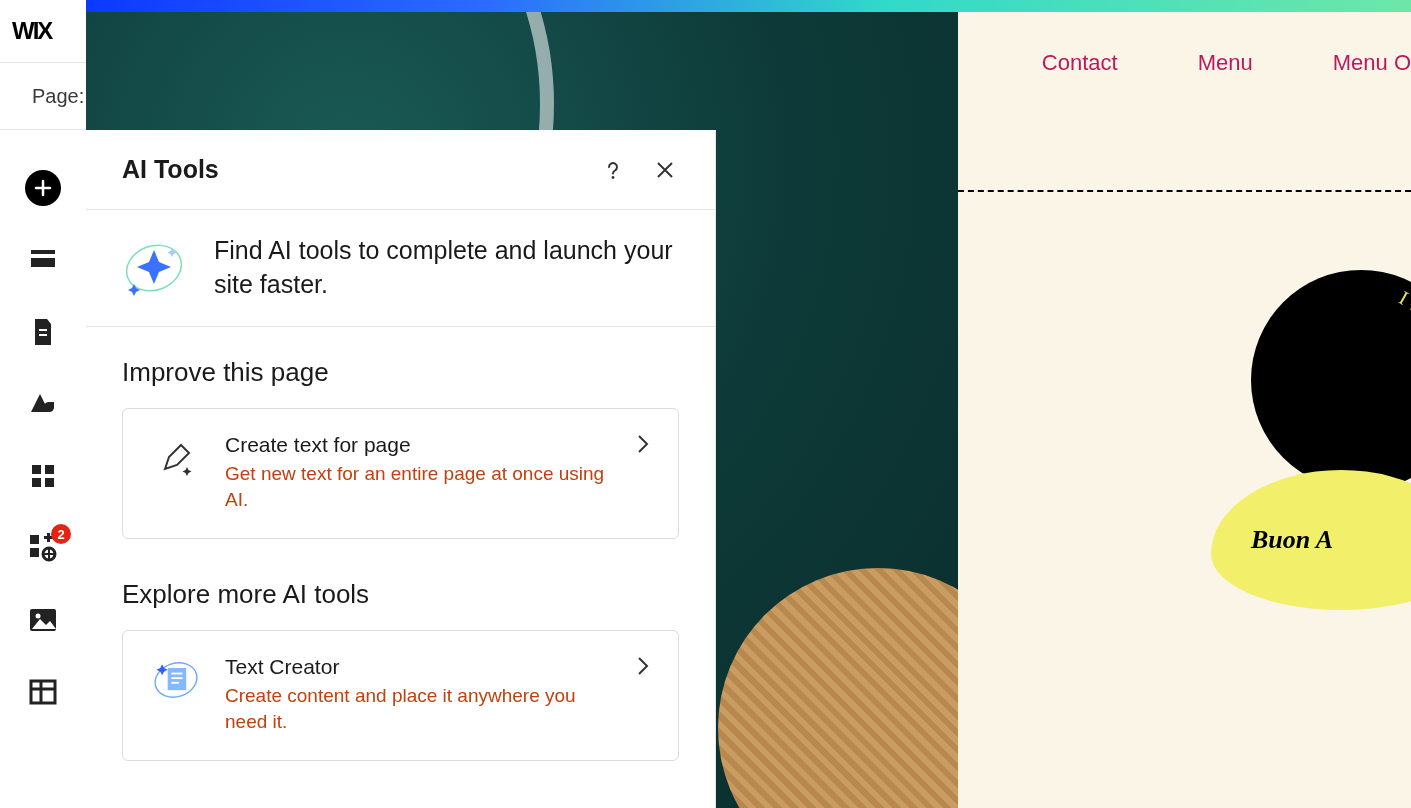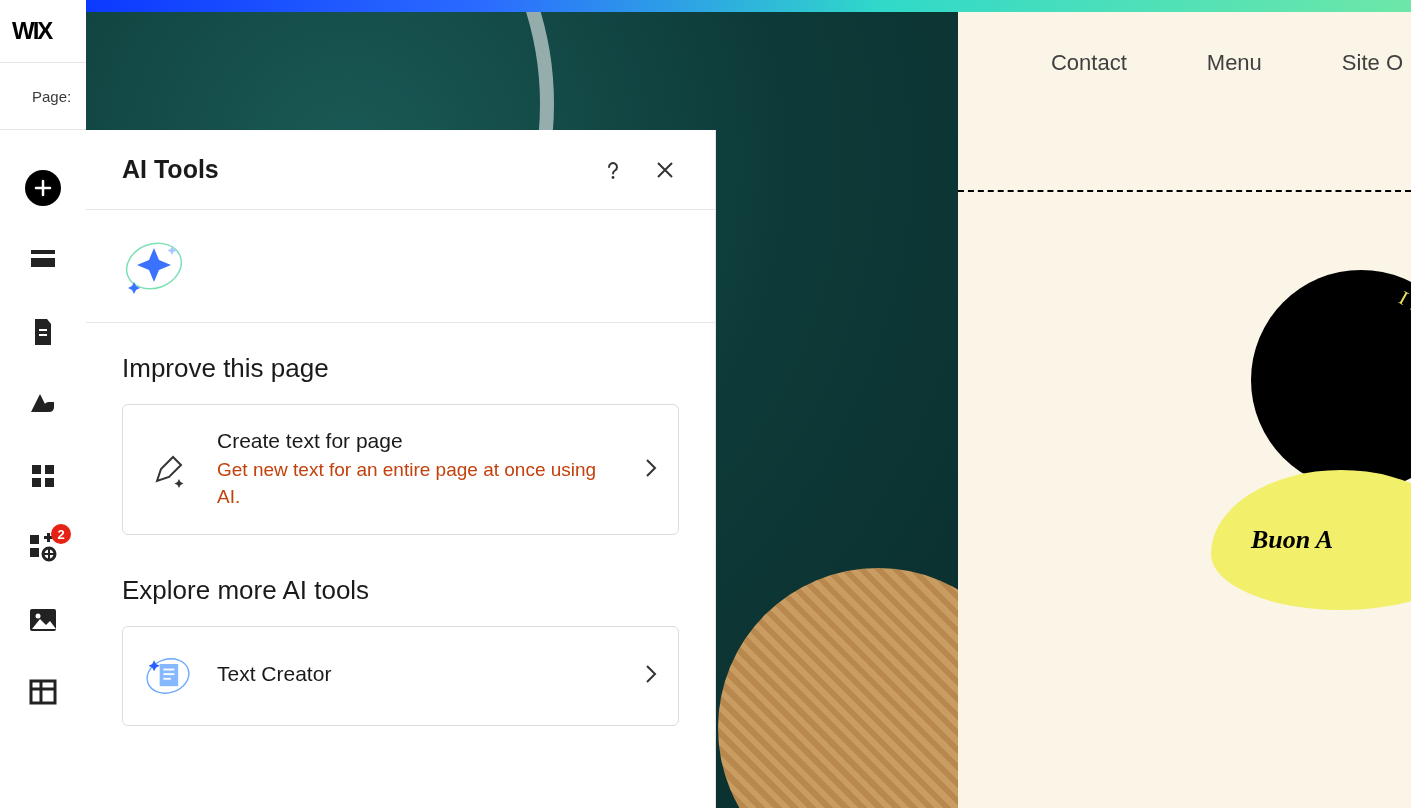--- a/index.html
+++ b/index.html
@@ -8,21 +8,21 @@
     
     .topbar { height: 63px; border-bottom: 1px solid #e5e5e5; display: flex; align-items: center; padding: 0 12px; gap: 38px; }
     .wix-logo { font-family: Arial Black, Arial, sans-serif; font-weight: 900; font-size: 24px; letter-spacing: -2px; color: #000; }
     .menu-item { font-size: 19px; color: #1a1a1a; cursor: pointer; }
     .upgrade-tab { position: absolute; top: 0; left: 870px; width: 176px; height: 12px; background: #dbe9fb; display: flex; align-items: flex-start; justify-content: center; border-radius: 0 0 10px 10px; font-size: 14px; }
     .upgrade-tab svg { width: 16px; height: 8px; }
 
     
     .secondbar { height: 67px; border-bottom: 1px solid #e5e5e5; display: flex; align-items: center; }
     .page-sel { display: flex; align-items: center; gap: 16px; padding: 0 32px; height: 100%; }
-    .page-label { font-size: 15px; color: #3a3a3a; text-align: right; }
+    .page-label { font-size: 20px; color: #3a3a3a; text-align: right; }
     .page-name { font-size: 21px; color: #1a1a1a; }
     .chev { margin-left: 110px; }
     .device-toggle { height: 100%; border-left: 1px solid #e5e5e5; border-right: 1px solid #e5e5e5; display: flex; align-items: center; gap: 18px; padding: 0 22px; margin-left: 0; }
     .device-btn { width: 48px; height: 48px; border-radius: 6px; display: flex; align-items: center; justify-content: center; cursor: pointer; }
     .device-btn.active { background: #e1ebfe; }
     .urlbar-wrap { flex: 1; display: flex; align-items: center; padding: 0 24px; }
     .urlbar { background: #f1f2f3; border-radius: 24px; height: 42px; display: flex; align-items: center; padding: 0 24px; gap: 14px; flex: 1; max-width: 840px; }
     .url-text { font-size: 19px; color: #555; }
     .url-link { font-size: 19px; color: #a259cf; cursor: pointer; }
     .undo-area { width: 62px; height: 100%; border-left: 1px solid #e5e5e5; display: flex; align-items: center; justify-content: center; }
@@ -34,37 +34,37 @@
     .badge-count { position: absolute; top: -6px; right: -10px; background: #e62214; color: #fff; border-radius: 50%; width: 20px; height: 20px; font-size: 13px; display: flex; align-items: center; justify-content: center; font-weight: 600; }
 
     
     .canvas { position: absolute; left: 86px; top: 0; right: 0; bottom: 0; overflow: hidden; }
     .gradient-bar { position: absolute; left: 0; top: 0; right: 0; height: 12px; background: linear-gradient(90deg, #0c39ff, #2b6bff 30%, #30d9c9 60%, #6de7a8); }
     .canvas-bg { position: absolute; left: 0; top: 0; width: 872px; bottom: 0; background: radial-gradient(circle at 30% 20%, #1a5a56, #0d3a38 50%, #0a2d2c); }
     .canvas-bg::before { content: ""; position: absolute; left: -180px; top: -220px; width: 620px; height: 620px; border: 14px solid rgba(255,255,255,0.55); border-radius: 50%; }
     .canvas-bg .plate { position: absolute; right: -80px; bottom: -80px; width: 320px; height: 320px; background: repeating-linear-gradient(45deg,#b8884f,#b8884f 6px,#c99c62 6px,#c99c62 12px); border-radius: 50%; }
     .canvas-right { position: absolute; left: 872px; top: 0; right: 0; bottom: 0; background: #fbf5e8; }
     .dashed { position: absolute; left: 872px; top: 190px; right: 0; border-top: 2px dashed #000; }
-    .nav-links { position: absolute; top: 50px; right: 0; display: flex; gap: 80px; font-size: 22px; color: #404040; padding-right: 8px; white-space: nowrap; }
+    .nav-links { position: absolute; top: 50px; right: 0; display: flex; gap: 80px; font-size: 22px; color: #be185d; padding-right: 0; white-space: nowrap; }
     .nav-links span { cursor: pointer; }
     .badge-circle { position: absolute; right: -60px; top: 270px; width: 220px; height: 220px; border-radius: 50%; background: #000; color: #e8e455; font-size: 16px; letter-spacing: 4px; font-family: serif; display: flex; align-items: center; justify-content: center; }
     .badge-circle svg { width: 100%; height: 100%; }
     .yellow-blob { position: absolute; right: -60px; top: 470px; width: 260px; height: 140px; background: #f2f06a; border-radius: 50% 50% 50% 50% / 60% 60% 40% 40%; display: flex; align-items: center; padding-left: 40px; font-family: "Times New Roman", serif; font-size: 26px; font-weight: 700; font-style: italic; color: #000; }
 
     
     .panel { position: absolute; left: 86px; top: 130px; width: 630px; bottom: 0; background: #fff; border-right: 1px solid #e5e5e5; z-index: 10; }
     .panel-header { height: 80px; display: flex; align-items: center; padding: 8px 36px; border-bottom: 1px solid #e5e5e5; }
     .panel-title { font-size: 25px; font-weight: 600; color: #1a1a1a; flex: 1; }
     .panel-header .iconbtn { width: 28px; height: 28px; display: flex; align-items: center; justify-content: center; cursor: pointer; margin-left: 24px; }
     .panel-intro { display: flex; align-items: center; padding: 24px 36px; gap: 28px; border-bottom: 1px solid #e5e5e5; }
     .intro-icon { width: 64px; height: 64px; flex-shrink: 0; }
     .intro-text { font-size: 25px; line-height: 1.35; color: #1a1a1a; font-weight: 400; }
     .panel-body { padding: 30px 36px; overflow-y: auto; }
     .section-title { font-size: 26px; font-weight: 500; color: #1a1a1a; margin-bottom: 20px; }
-    .card { border: 1px solid #dcdcdc; border-radius: 6px; padding: 24px 20px; display: flex; align-items: center; gap: 24px; cursor: pointer; margin-bottom: 40px; }
+    .card { border: 1px solid #dcdcdc; border-radius: 6px; padding: 24px 28px; display: flex; align-items: flex-start; gap: 24px; cursor: pointer; margin-bottom: 40px; }
     .card-icon { width: 50px; height: 50px; flex-shrink: 0; display: flex; align-items: center; justify-content: center; }
     .card-content { flex: 1; }
     .card-title { font-size: 21px; font-weight: 500; color: #1a1a1a; margin-bottom: 4px; }
     .card-desc { font-size: 19px; color: #c2410c; line-height: 1.4; }
     .card-arrow { flex-shrink: 0; }
   </style>
 </head>
 <body>
 
 <div class="topbar">
@@ -122,21 +122,21 @@
 <div class="canvas">
   <div class="canvas-bg">
     <div class="plate"></div>
   </div>
   <div class="canvas-right"></div>
   <div class="gradient-bar"></div>
   <div class="dashed"></div>
   <div class="nav-links">
     <span>Contact</span>
     <span>Menu</span>
-    <span>Site O</span>
+    <span>Menu O</span>
   </div>
   <div class="badge-circle">
     <svg viewBox="0 0 200 200">
       <defs>
           <path id="circ" d="M100,100 m-78,0 a78,78 0 1,1 156,0 a78,78 0 1,1 -156,0"></path>
         </defs>
       <text fill="#e8e455" font-size="18" letter-spacing="6" font-family="serif">
         <textPath href="#circ" startOffset="32%">INNAMORAT</textPath>
       </text>
     </svg>
@@ -223,20 +223,21 @@
 
   <div class="panel-intro">
     <div class="intro-icon">
       <svg width="64" height="64" viewBox="0 0 64 64">
         <ellipse cx="32" cy="32" rx="28" ry="22" fill="none" stroke="#7de0b5" stroke-width="1.5" transform="rotate(-20 32 32)"></ellipse>
         <path d="M32 14l5 12 12 5-12 5-5 12-5-12-12-5 12-5z" fill="#3a72ff"></path>
         <path d="M12 48l2 4 4 2-4 2-2 4-2-4-4-2 4-2z" fill="#3a72ff"></path>
         <path d="M50 12l1.5 3 3 1.5-3 1.5-1.5 3-1.5-3-3-1.5 3-1.5z" fill="#a8c8ff"></path>
       </svg>
     </div>
+    <div class="intro-text">Find AI tools to complete and launch your site faster.</div>
   </div>
 
   <div class="panel-body">
     <div class="section-title">Improve this page</div>
     <div class="card">
       <div class="card-icon">
         <svg width="38" height="38" viewBox="0 0 38 38">
             <path d="M8 30l4-12 12-12 8 8-12 12-12 4z" fill="none" stroke="#333" stroke-width="2"></path>
             <path d="M30 28l1.5 3 3 1.5-3 1.5-1.5 3-1.5-3-3-1.5 3-1.5z" fill="#333"></path>
           </svg>
@@ -259,20 +260,21 @@
           <ellipse cx="27" cy="27" rx="23" ry="18" fill="none" stroke="#6aa8ff" stroke-width="1.5" transform="rotate(-18 27 27)"></ellipse>
           <rect x="18" y="14" width="20" height="24" fill="#86b8ff"></rect>
           <line x1="22" y1="20" x2="34" y2="20" stroke="#fff" stroke-width="2"></line>
           <line x1="22" y1="25" x2="34" y2="25" stroke="#fff" stroke-width="2"></line>
           <line x1="22" y1="30" x2="30" y2="30" stroke="#fff" stroke-width="2"></line>
           <path d="M12 10l2 4 4 2-4 2-2 4-2-4-4-2 4-2z" fill="#2d5fff"></path>
         </svg>
       </div>
       <div class="card-content">
         <div class="card-title">Text Creator</div>
+        <div class="card-desc">Create content and place it anywhere you need it.</div>
       </div>
       <div class="card-arrow">
         <svg width="14" height="22" viewBox="0 0 14 22">
             <path d="M3 3l8 8-8 8" fill="none" stroke="#333" stroke-width="2"></path>
           </svg>
       </div>
     </div>
   </div>
 </div>
 

